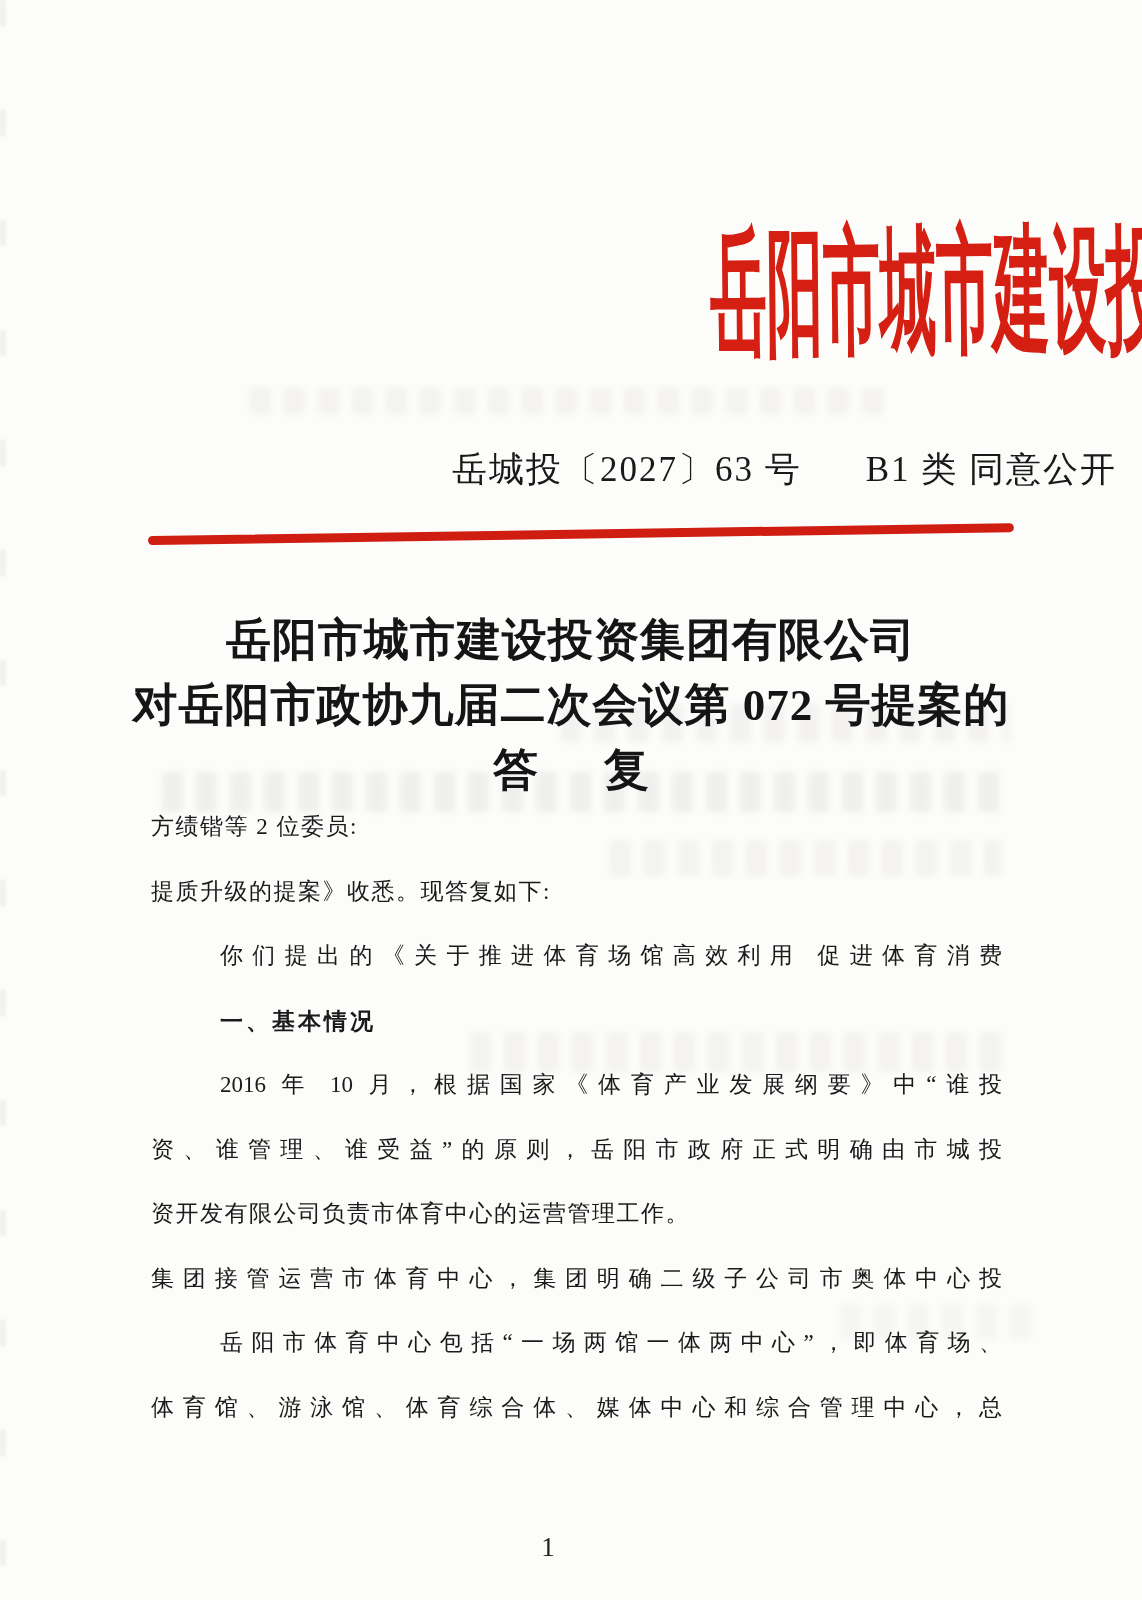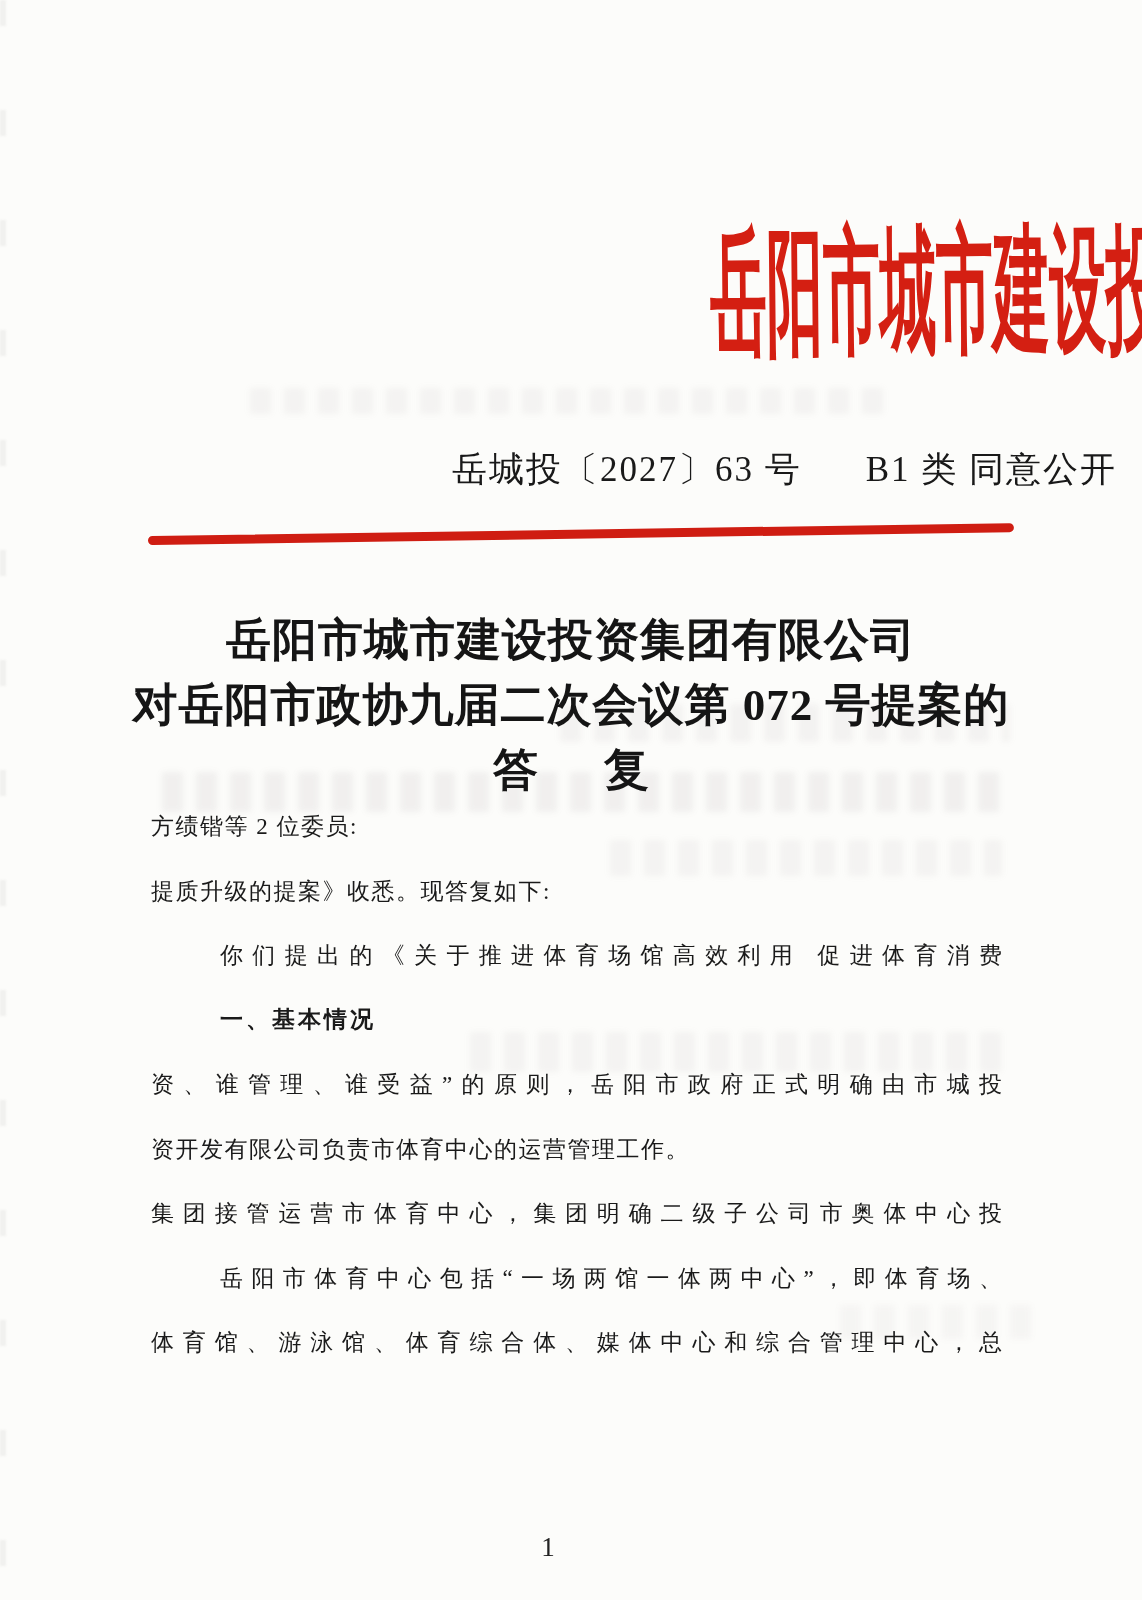--- a/index.html
+++ b/index.html
@@ -70,21 +70,21 @@
     height:64.5px;line-height:64.5px;
     letter-spacing:1.5px;
   }
   .bodyline.indent{padding-left:69px;}
   .bodyline.full{
     text-align:justify;
     text-align-last:justify;
     letter-spacing:0;
   }
   .bodyline.heading{
-    font-family:Liberation Mono, monospace;
+    font-family:Liberation Sans, sans-serif;
     font-weight:bold;letter-spacing:3px;
   }
   
   .pageno{
     position:absolute;top:1532px;left:0;width:1096px;
     text-align:center;font-size:27px;color:#222;
   }
   
   .ghost{
     position:absolute;
@@ -130,20 +130,21 @@
     <div class="title-line3">
       <span>答</span><span class="c2">复</span>
     </div>
   </div>
 
   <div class="bodytext">
       <div class="bodyline">方绩锴等 2 位委员:</div>
       <div class="bodyline">提质升级的提案》收悉。现答复如下:</div>
       <div class="bodyline indent full">你们提出的《关于推进体育场馆高效利用 促进体育消费</div>
       <div class="bodyline indent heading">一、基本情况</div>
+      <div class="bodyline indent full">2016 年 10 月，根据国家《体育产业发展纲要》中“谁投</div>
       <div class="bodyline full">资、谁管理、谁受益”的原则，岳阳市政府正式明确由市城投</div>
       <div class="bodyline">资开发有限公司负责市体育中心的运营管理工作。</div>
       <div class="bodyline full">集团接管运营市体育中心，集团明确二级子公司市奥体中心投</div>
       <div class="bodyline indent full">岳阳市体育中心包括“一场两馆一体两中心”，即体育场、</div>
       <div class="bodyline full">体育馆、游泳馆、体育综合体、媒体中心和综合管理中心，总</div>
     </div>
 
   <div class="pageno">1</div>
 
 </div>

